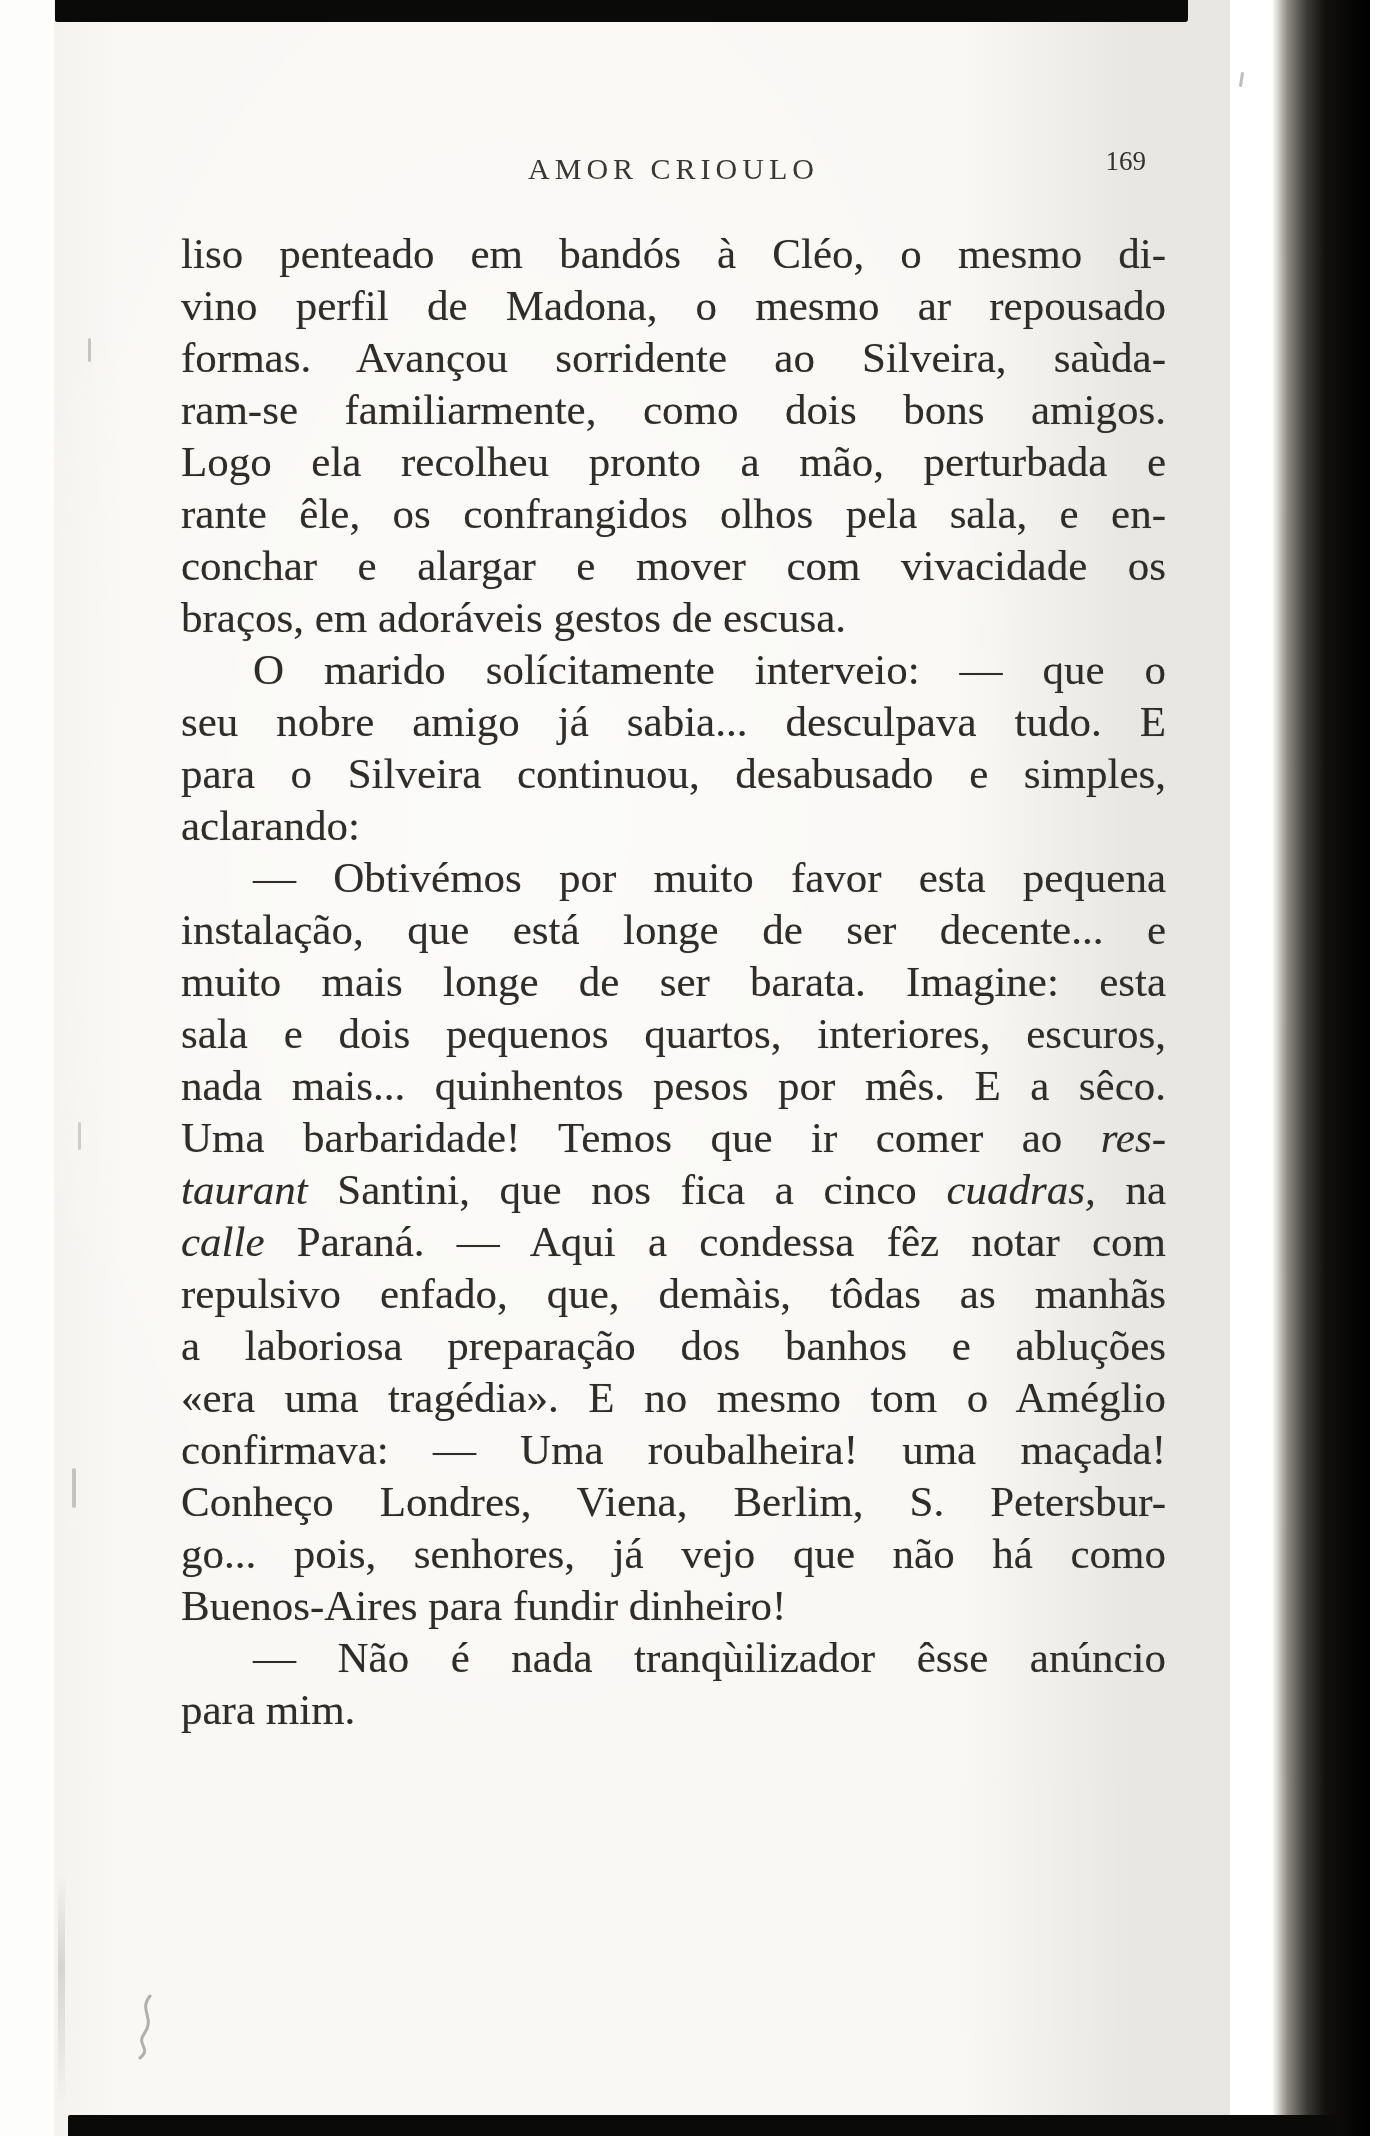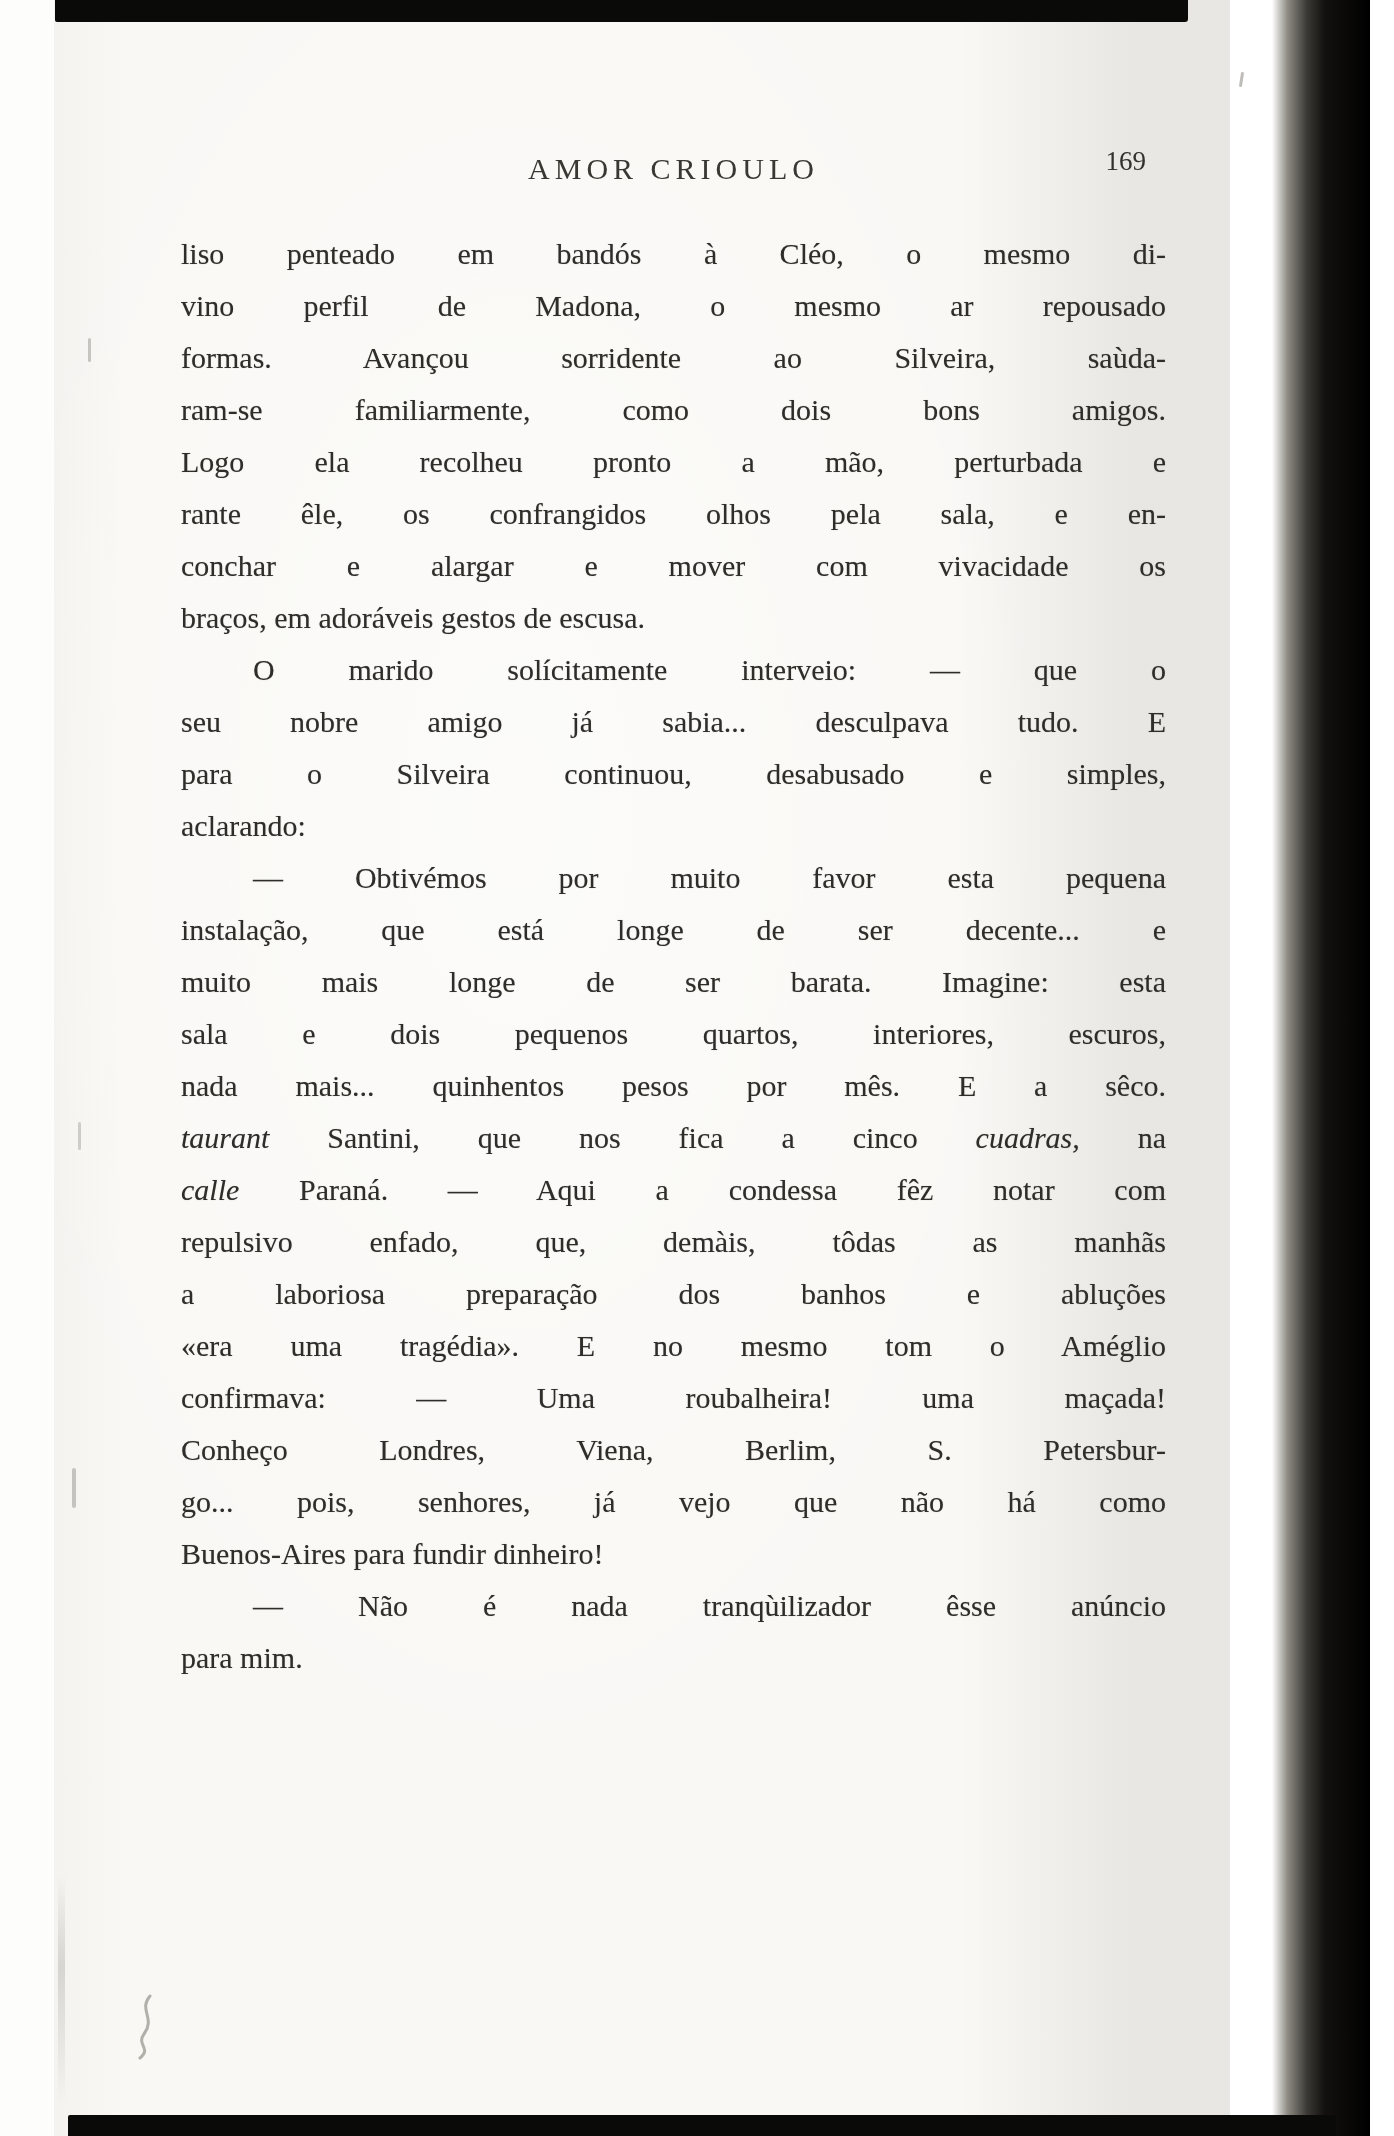--- a/index.html
+++ b/index.html
@@ -45,21 +45,21 @@
     position:absolute;left:181px;top:146px;width:985px;z-index:2;color:var(--ink);
   }
   .header{position:relative;height:46px;margin-bottom:36px;}
   .title{
     position:absolute;left:0;right:0;top:6px;text-align:center;
     font-size:30px;letter-spacing:5px;color:#3a3833;
   }
   .pagenum{position:absolute;right:20px;top:0;font-size:27px;color:#33312d;}
   .para{margin:0;}
   .line{
-    font-size:30px;line-height:52px;
+    font-size:43px;line-height:52px;
     text-align:justify;text-align-last:justify;
     color:var(--ink);
     text-shadow:0 0 1px rgba(47,45,41,0.32);
   }
   .line.last{text-align-last:left;}
   .para.indent .line:first-child{text-indent:72px;}
   .it{font-style:italic;}
   .mark{position:absolute;background:#55524b;border-radius:2px;z-index:2;}
   .mark-1{left:88px;top:338px;width:3px;height:24px;opacity:.3;}
   .mark-2{left:78px;top:1122px;width:3px;height:28px;opacity:.25;}
@@ -102,20 +102,21 @@
           <div class="line"><span>seu nobre amigo já sabia... desculpava tudo. E</span></div>
           <div class="line"><span>para o Silveira continuou, desabusado e simples,</span></div>
           <div class="line last"><span>aclarando:</span></div>
         </div>
         <div class="para indent">
           <div class="line"><span>— Obtivémos por muito favor esta pequena</span></div>
           <div class="line"><span>instalação, que está longe de ser decente... e</span></div>
           <div class="line"><span>muito mais longe de ser barata. Imagine: esta</span></div>
           <div class="line"><span>sala e dois pequenos quartos, interiores, escuros,</span></div>
           <div class="line"><span>nada mais... quinhentos pesos por mês. E a sêco.</span></div>
+          <div class="line"><span>Uma barbaridade! Temos que ir comer ao </span><span class="it">res-</span></div>
           <div class="line"><span class="it">taurant</span><span> Santini, que nos fica a cinco </span><span class="it">cuadras,</span><span> na</span></div>
           <div class="line"><span class="it">calle</span><span> Paraná. — Aqui a condessa fêz notar com</span></div>
           <div class="line"><span>repulsivo enfado, que, demàis, tôdas as manhãs</span></div>
           <div class="line"><span>a laboriosa preparação dos banhos e abluções</span></div>
           <div class="line"><span>«era uma tragédia». E no mesmo tom o Améglio</span></div>
           <div class="line"><span>confirmava: — Uma roubalheira! uma maçada!</span></div>
           <div class="line"><span>Conheço Londres, Viena, Berlim, S. Petersbur-</span></div>
           <div class="line"><span>go... pois, senhores, já vejo que não há como</span></div>
           <div class="line last"><span>Buenos-Aires para fundir dinheiro!</span></div>
         </div>

